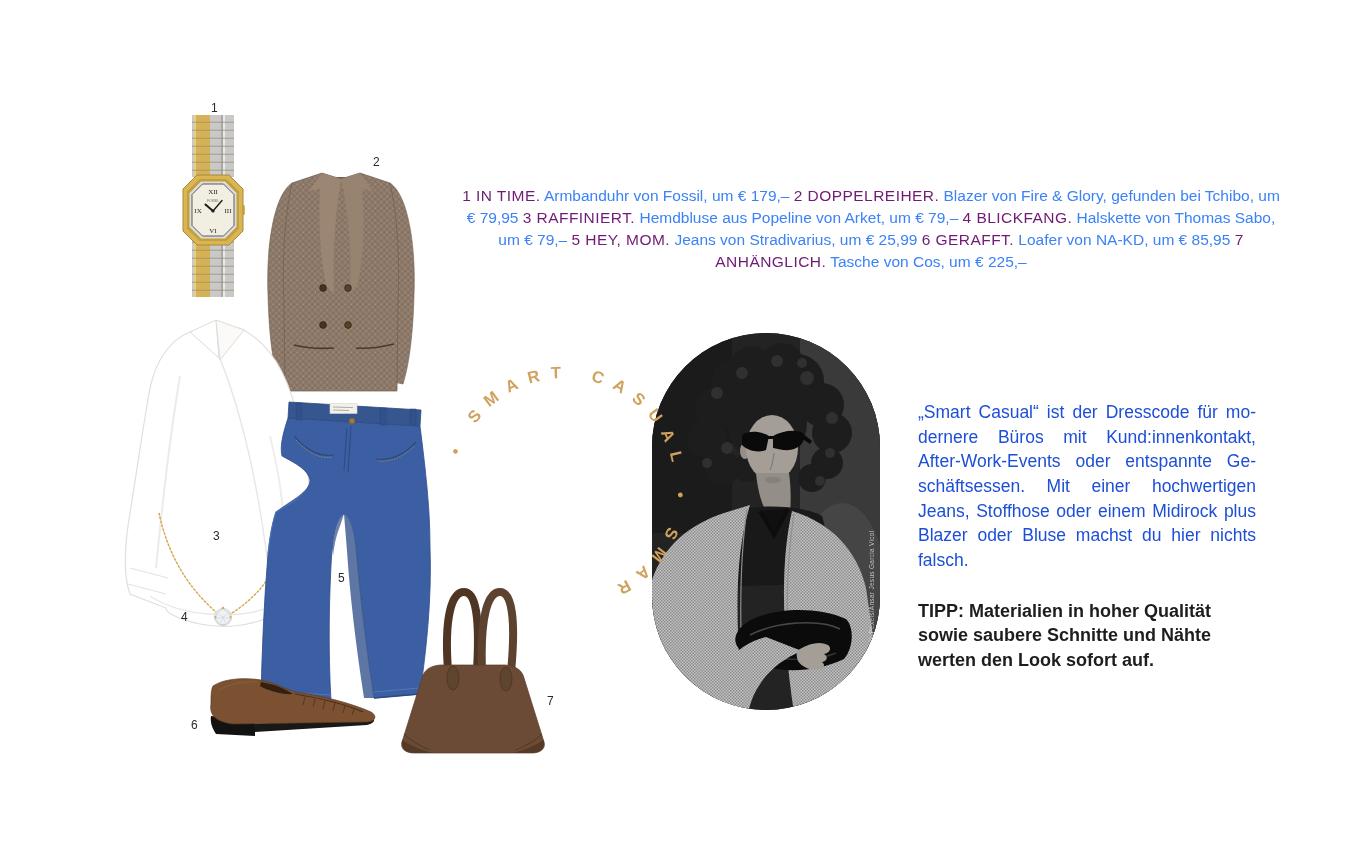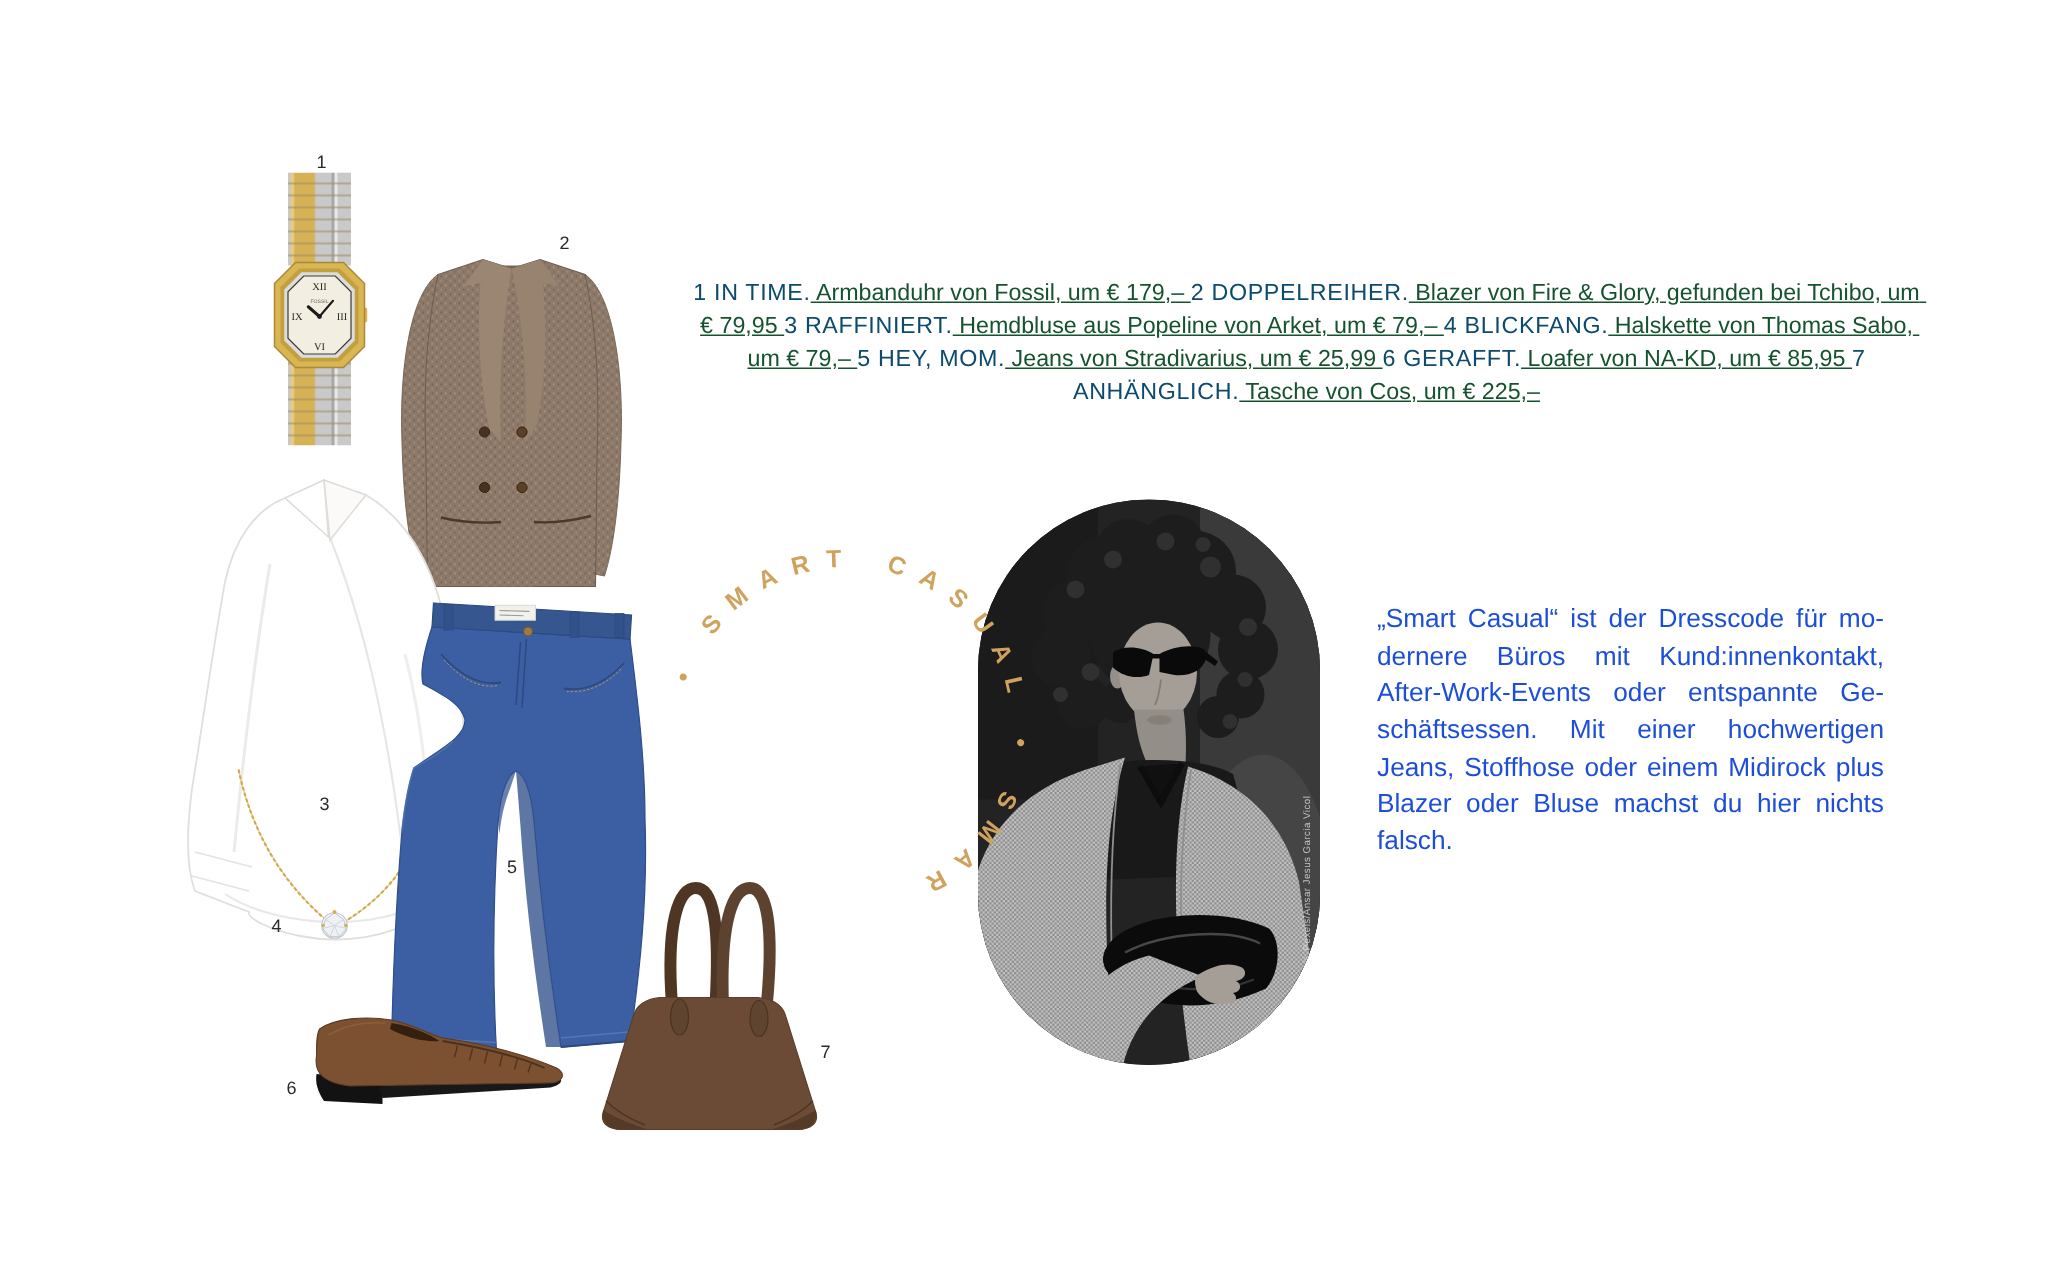--- a/index.html
+++ b/index.html
@@ -4,22 +4,22 @@
 <style>
   html,body{margin:0;padding:0;background:#ffffff;}
   #page{position:relative;width:1366px;height:858px;background:#ffffff;overflow:hidden;
         font-family:"Liberation Sans","DejaVu Sans",sans-serif;color:#1d1d1b;}
   .abs{position:absolute;}
 
   
   #caption{left:460px;top:185px;width:822px;text-align:center;
            font-size:15.5px;line-height:1.42;color:#1d1d1b;}
   #caption .seg{white-space:pre-wrap;}
-  #caption .gold{color:#0c4a6e;letter-spacing:.45px;}
-  #caption .dark{color:#14532d;text-decoration:underline;}
+  #caption .gold{color:#701a75;letter-spacing:.45px;}
+  #caption .dark{color:#3b82f6;}
 
   
   .item-no{font-size:12px;color:#2b2b2b;line-height:1;}
 
   
   #circle-badge{left:405px;top:328px;pointer-events:none;}
   #circle-badge text{fill:#CFA35E;font-size:16.5px;font-weight:600;
                      letter-spacing:10.5px;word-spacing:4px;
                      font-family:"Liberation Sans",sans-serif;}
 
@@ -276,15 +276,16 @@
   <span class="abs item-no" style="left:211px;top:102px">1</span>
   <span class="abs item-no" style="left:373px;top:156px">2</span>
   <span class="abs item-no" style="left:213px;top:530px">3</span>
   <span class="abs item-no" style="left:181px;top:611px">4</span>
   <span class="abs item-no" style="left:338px;top:572px">5</span>
   <span class="abs item-no" style="left:191px;top:719px">6</span>
   <span class="abs item-no" style="left:547px;top:695px">7</span>
 
   <div id="article" class="abs">
     <p class="body-par" lang="de">„Smart Casual“ ist der Dresscode für mo­dernere Büros mit Kund:innenkontakt, After-Work-Events oder entspannte Ge­schäftsessen. Mit einer hochwertigen Jeans, Stoffhose oder einem Midirock plus Blazer oder Bluse machst du hier nichts falsch.</p>
+    <p class="tip-par">TIPP: Materialien in hoher Qualität sowie saubere Schnitte und Nähte werten den Look sofort auf.</p>
   </div>
 
 </div>
 
 </body></html>

